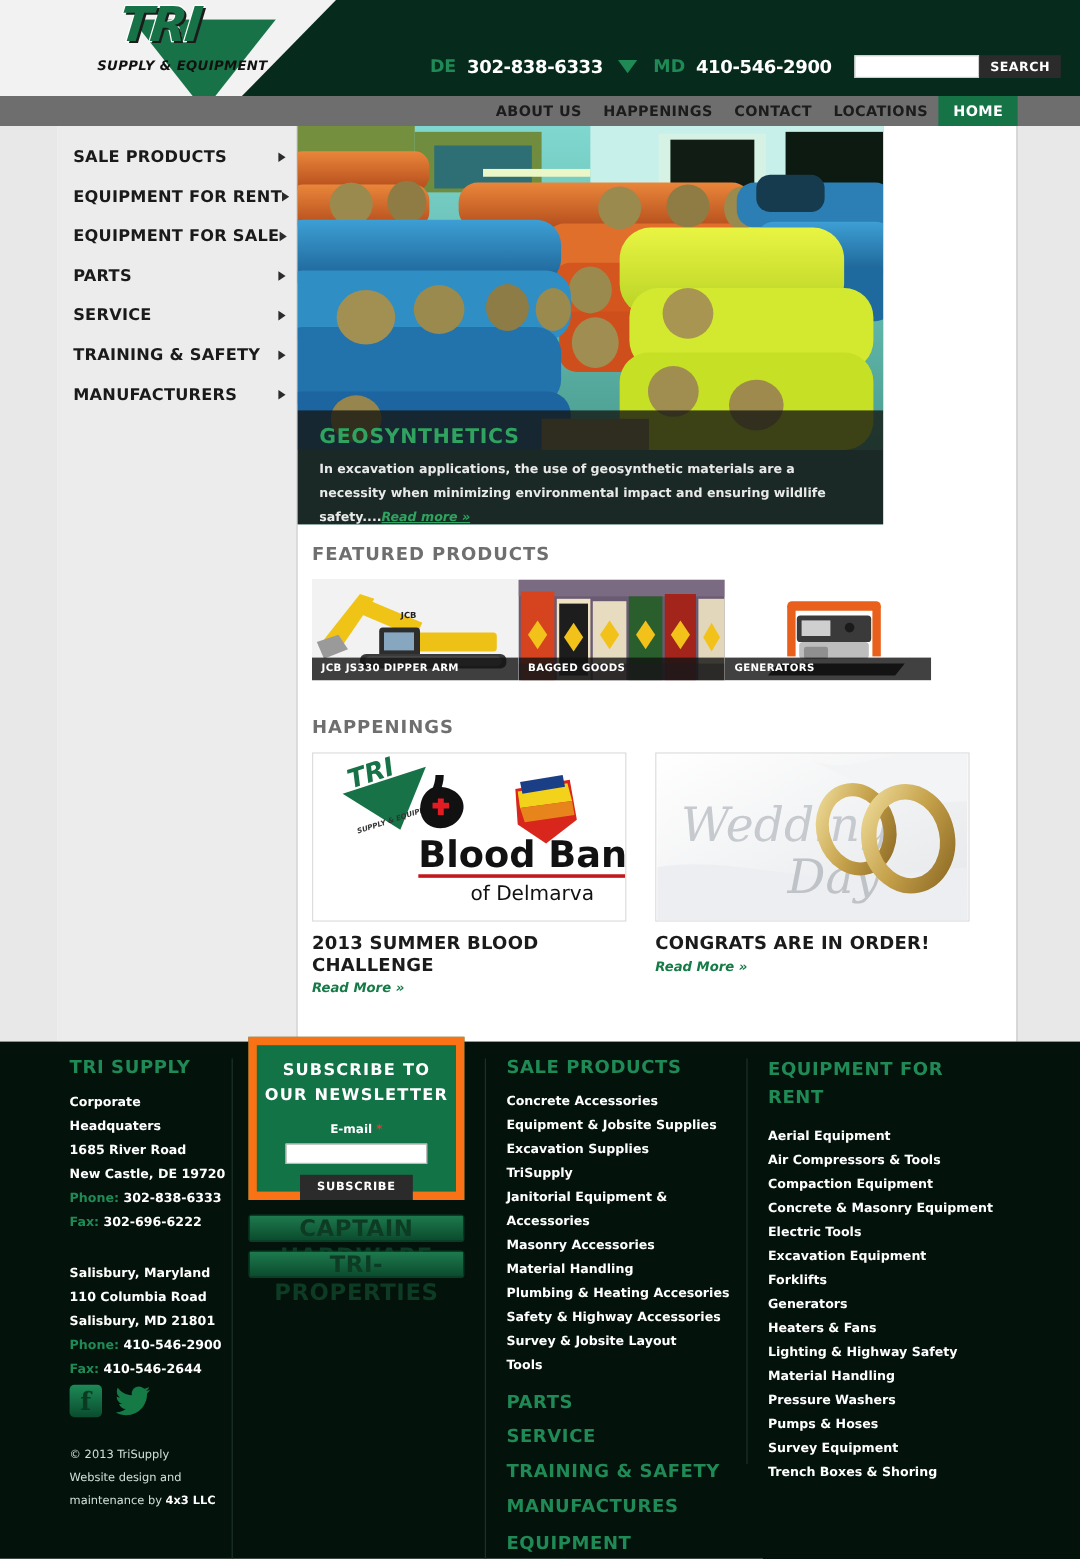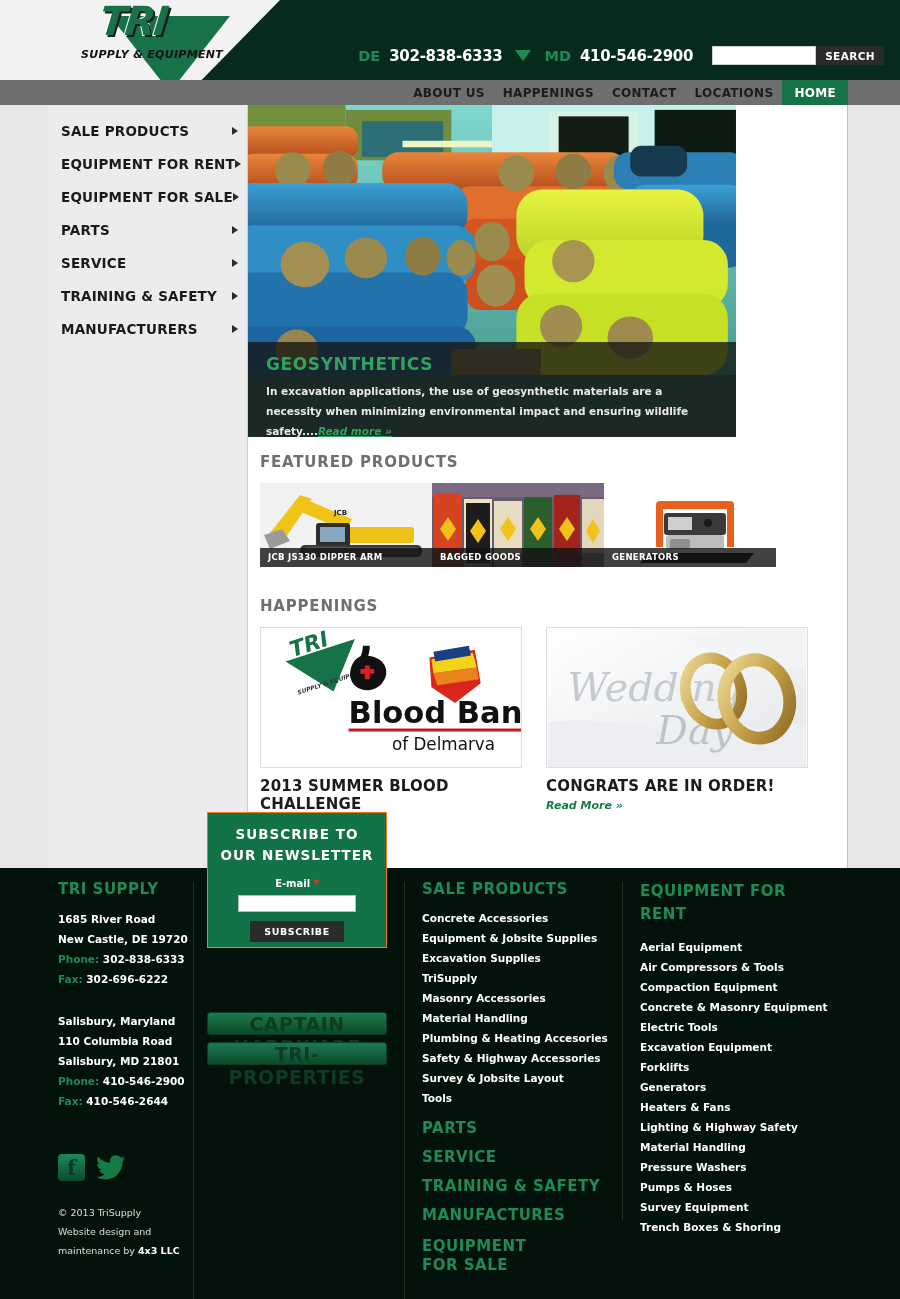--- a/index.html
+++ b/index.html
@@ -118,22 +118,22 @@
 
   
   .footer{ position:relative; width:900px; height:456px; background:#03120b; color:#fff; }
   .fcol{ position:absolute; top:12px; }
   .fdiv{ position:absolute; top:14px; width:1px; background:#1d3227; }
   .fh{ color:#1f8a55; font-size:15px; font-weight:bold; letter-spacing:0.5px; font-family:"DejaVu Sans", sans-serif; }
   .fl{ display:block; color:#ffffff; font-size:10.5px; font-weight:bold; line-height:20px; text-decoration:none; font-family:"DejaVu Sans", sans-serif;}
   .lbl{ color:#1f8a55; font-weight:bold; }
 
   .newsbox{
-    position:absolute; left:207px; top:812px; width:180px; height:136px;
-    background:#127346; border:1px solid #f97316; text-align:center; padding-top:11px;
+    position:absolute; left:207px; top:864px; width:180px; height:136px;
+    background:#127346; border:7px solid #f97316; text-align:center; padding-top:11px;
   }
   .newsbox .nt{ color:#fff; font-size:13.5px; font-weight:bold; letter-spacing:1px; line-height:21px; font-family:"DejaVu Sans", sans-serif;}
   .newsbox .em{ color:#fff; font-size:10px; font-weight:bold; margin-top:12px; font-family:"DejaVu Sans", sans-serif;}
   .newsbox .star{ color:#e23b2e; }
   .newsbox input{ display:block; margin:6px auto 0 auto; width:118px; height:17px; border:1px solid #bbb; outline:none; font-size:11px; padding:0 3px;}
   .newsbox .sub{
     margin:9px auto 0 auto; display:block; background:#2b2b2b; color:#fff; border:none;
     font-size:9.5px; font-weight:bold; letter-spacing:0.6px; padding:5px 14px; cursor:pointer;
     font-family:"DejaVu Sans", sans-serif;
   }
@@ -452,38 +452,40 @@
   </div>
 
   <div class="footer">
 
     <div class="fdiv" style="left:193px; height:420px;"></div>
     <div class="fdiv" style="left:404px; height:420px;"></div>
     <div class="fdiv" style="left:622px; height:338px;"></div>
 
     <div class="fcol" style="left:58px; top:12px; width:130px;">
       <div class="fh" style="margin-bottom:11px;">TRI SUPPLY</div>
+      <span class="fl">Corporate Headquaters</span>
       <span class="fl">1685 River Road</span>
       <span class="fl">New Castle, DE 19720</span>
       <span class="fl"><span class="lbl">Phone:</span> <span>302-838-6333</span></span>
       <span class="fl"><span class="lbl">Fax:</span> <span>302-696-6222</span></span>
       <div style="height:22px"></div>
       <span class="fl">Salisbury, Maryland</span>
       <span class="fl">110 Columbia Road</span>
       <span class="fl">Salisbury, MD 21801</span>
       <span class="fl"><span class="lbl">Phone:</span> <span>410-546-2900</span></span>
       <span class="fl"><span class="lbl">Fax:</span> <span>410-546-2644</span></span>
     </div>
 
     <div class="fcol" style="left:422px; top:12px; width:195px;">
       <div class="fh" style="margin-bottom:10px;">SALE PRODUCTS</div>
       <a class="fl" href="#">Concrete Accessories</a>
       <a class="fl" href="#">Equipment &amp; Jobsite Supplies</a>
       <a class="fl" href="#">Excavation Supplies</a>
       <a class="fl" href="#">TriSupply</a>
+      <a class="fl" href="#">Janitorial Equipment &amp; Accessories</a>
       <a class="fl" href="#">Masonry Accessories</a>
       <a class="fl" href="#">Material Handling</a>
       <a class="fl" href="#">Plumbing &amp; Heating Accesories</a>
       <a class="fl" href="#">Safety &amp; Highway Accessories</a>
       <a class="fl" href="#">Survey &amp; Jobsite Layout</a>
       <a class="fl" href="#">Tools</a>
       <div class="fh" style="margin-top:11px;">PARTS</div>
       <div class="fh" style="margin-top:11px;">SERVICE</div>
       <div class="fh" style="margin-top:11px;">TRAINING &amp; SAFETY</div>
       <div class="fh" style="margin-top:11px;">MANUFACTURES</div>

